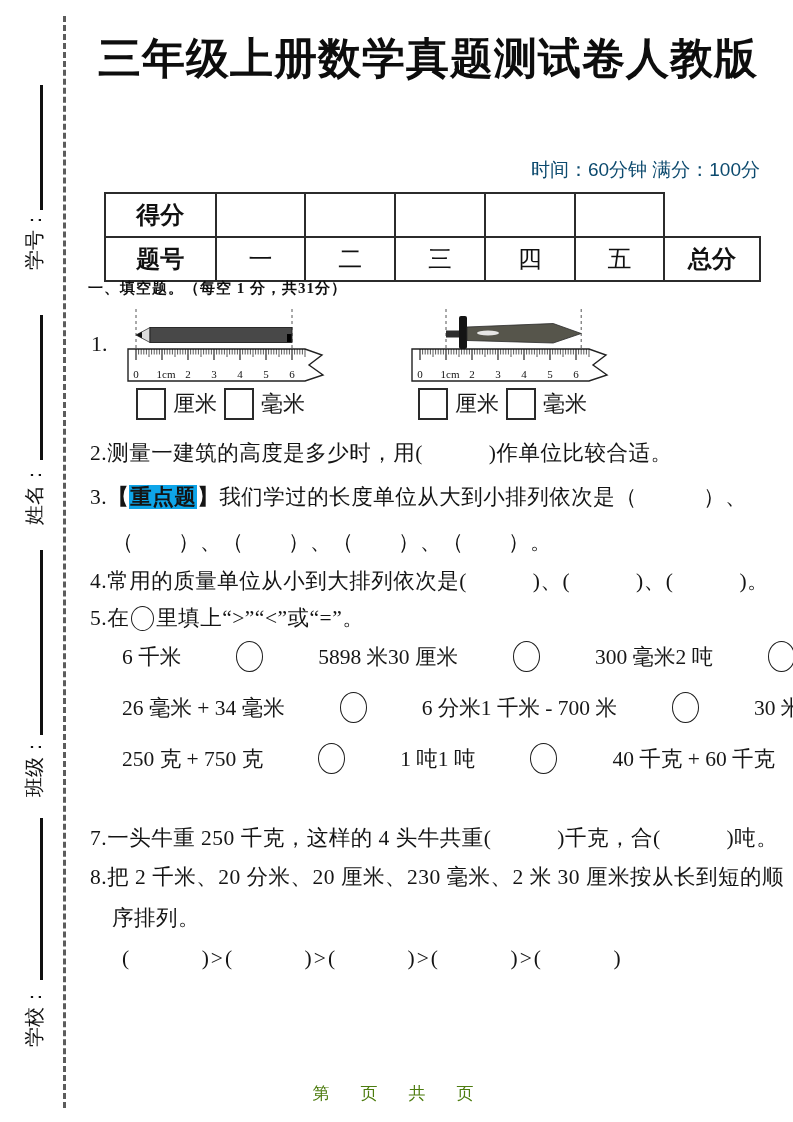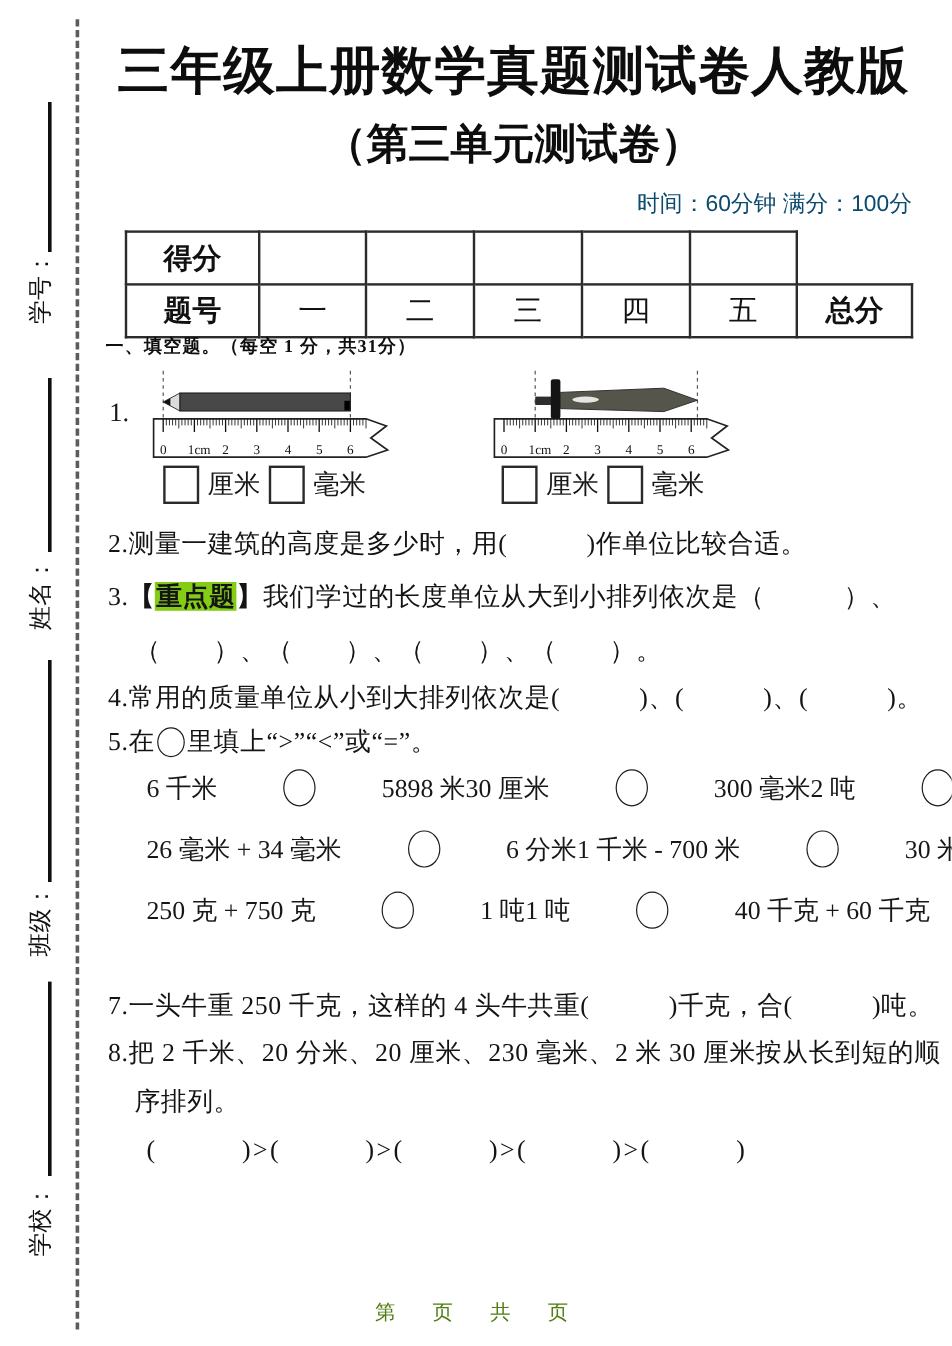--- a/index.html
+++ b/index.html
@@ -56,21 +56,21 @@
   }
   .line {
     position:absolute; left:2px; width:676px; font-size:21.5px;
     letter-spacing:0.5px; white-space:nowrap; color:#141414;
   }
   .q2{top:438px;} .q3a{top:482px;} .q3b{top:527px; left:24px;}
   .q4{top:566px;} .q5i{top:603px;} .q6{top:782px;} .q7{top:823px;}
   .q8a{top:862px;} .q8b{top:903px; left:24px;}
   .q8ans{top:943px; left:34px; letter-spacing:2px;}
   
-  .badge-inner { font-weight:bold; background:#84cc16; padding:0 1px; }
+  .badge-inner { font-weight:bold; background:#0ea5e9; padding:0 1px; }
   .badge-bracket { font-weight:bold; }
   
   .q1-figs { position:absolute; top:303px; left:0; width:680px; height:86px; }
   .q1-num { position:absolute; left:3px; top:28px; font-size:22px; }
   .ruler-svg { position:absolute; top:2px; width:206px; height:80px; }
   .ruler-left { left:38px; }
   .ruler-right { left:322px; }
   .q1-ans { position:absolute; top:388px; left:0; width:680px; height:42px; }
   .ans-group { position:absolute; top:0; display:flex; align-items:center; gap:7px; font-size:22px; }
   .ans-left { left:48px; } .ans-right { left:330px; }
@@ -108,21 +108,20 @@
 <div class="solid-line s2"></div>
 <div class="solid-line s3"></div>
 <div class="solid-line s4"></div>
 <div class="margin-label m1">学号：</div>
 <div class="margin-label m2">姓名：</div>
 <div class="margin-label m3">班级：</div>
 <div class="margin-label m4">学校：</div>
 
 <div class="content">
   <div class="title1">三年级上册数学真题测试卷人教版</div>
-  <div class="title2">（第三单元测试卷）</div>
   <div class="exam-info">时间：60分钟  满分：100分</div>
 
   <table class="score-table">
     <colgroup>
       <col style="width:111px">
         <col style="width:90px">
         <col style="width:90px">
       <col style="width:90px">
         <col style="width:90px">
         <col style="width:90px">

